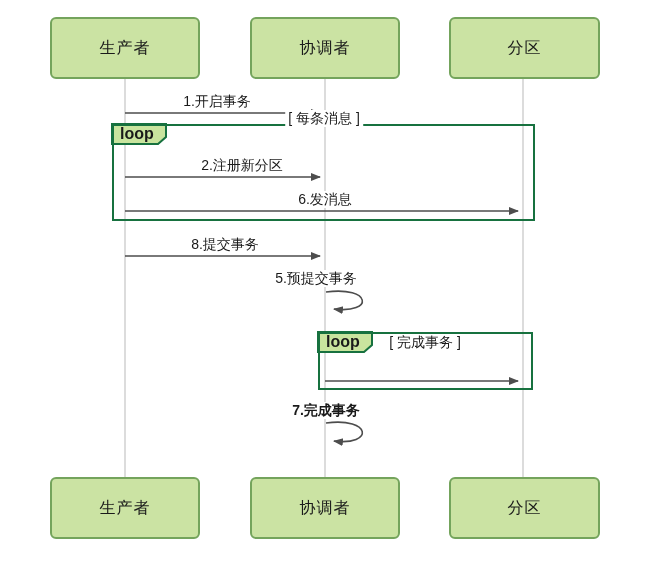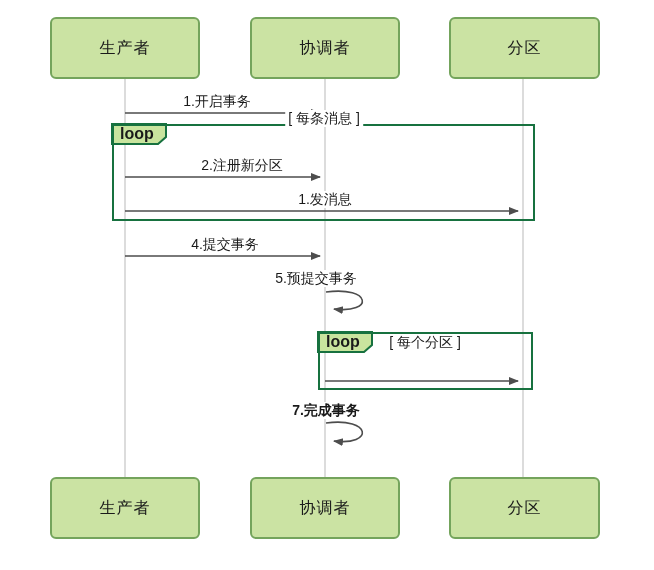--- a/index.html
+++ b/index.html
@@ -86,21 +86,21 @@
     <polygon class="tag-shape" points="112,124 166,124 166,137 158,144 112,144"></polygon>
     <polygon class="tag-shape" points="318,332 372,332 372,345 364,352 318,352"></polygon>
   </svg>
 
   <div class="frame" style="left:112px; top:124px; width:423px; height:97px;"></div>
   <div class="frame" style="left:318px; top:332px; width:215px; height:58px;"></div>
 
   <span class="op-label" style="left:137px; top:126px;">loop</span>
   <span class="cond-label" style="left:324px; top:110px;text-align:center;">[ 每条消息 ]</span>
   <span class="op-label" style="left:343px; top:334px;">loop</span>
-  <span class="cond-label" style="left:425px; top:334px;">[ 每个分区 ]</span>
+  <span class="cond-label" style="left:425px; top:334px;">[ 完成事务 ]</span>
 
   <div class="actor" style="left:50px;  top:17px; width:150px;">
     <span>生产者</span>
   </div>
   <div class="actor" style="left:250px; top:17px; width:150px;">
     <span>协调者</span>
   </div>
   <div class="actor" style="left:449px; top:17px; width:151px;">
     <span>分区</span>
   </div>
@@ -110,18 +110,18 @@
   </div>
   <div class="actor" style="left:250px; top:477px; width:150px;">
     <span>协调者</span>
   </div>
   <div class="actor" style="left:449px; top:477px; width:151px;">
     <span>分区</span>
   </div>
 
   <span class="msg-label" style="left:217px; top:93px;">1.开启事务</span>
   <span class="msg-label" style="left:225px; top:157px;margin-left:17px;">2.注册新分区</span>
-  <span class="msg-label" style="left:325px; top:191px;">1.发消息</span>
-  <span class="msg-label" style="left:225px; top:236px;">4.提交事务</span>
+  <span class="msg-label" style="left:325px; top:191px;">6.发消息</span>
+  <span class="msg-label" style="left:225px; top:236px;">8.提交事务</span>
   <span class="msg-label" style="left:316px; top:270px;">5.预提交事务</span>
   <span class="msg-label" style="left:326px; top:402px;font-weight:bold;">7.完成事务</span>
 
 </div>
 
 </body></html>

